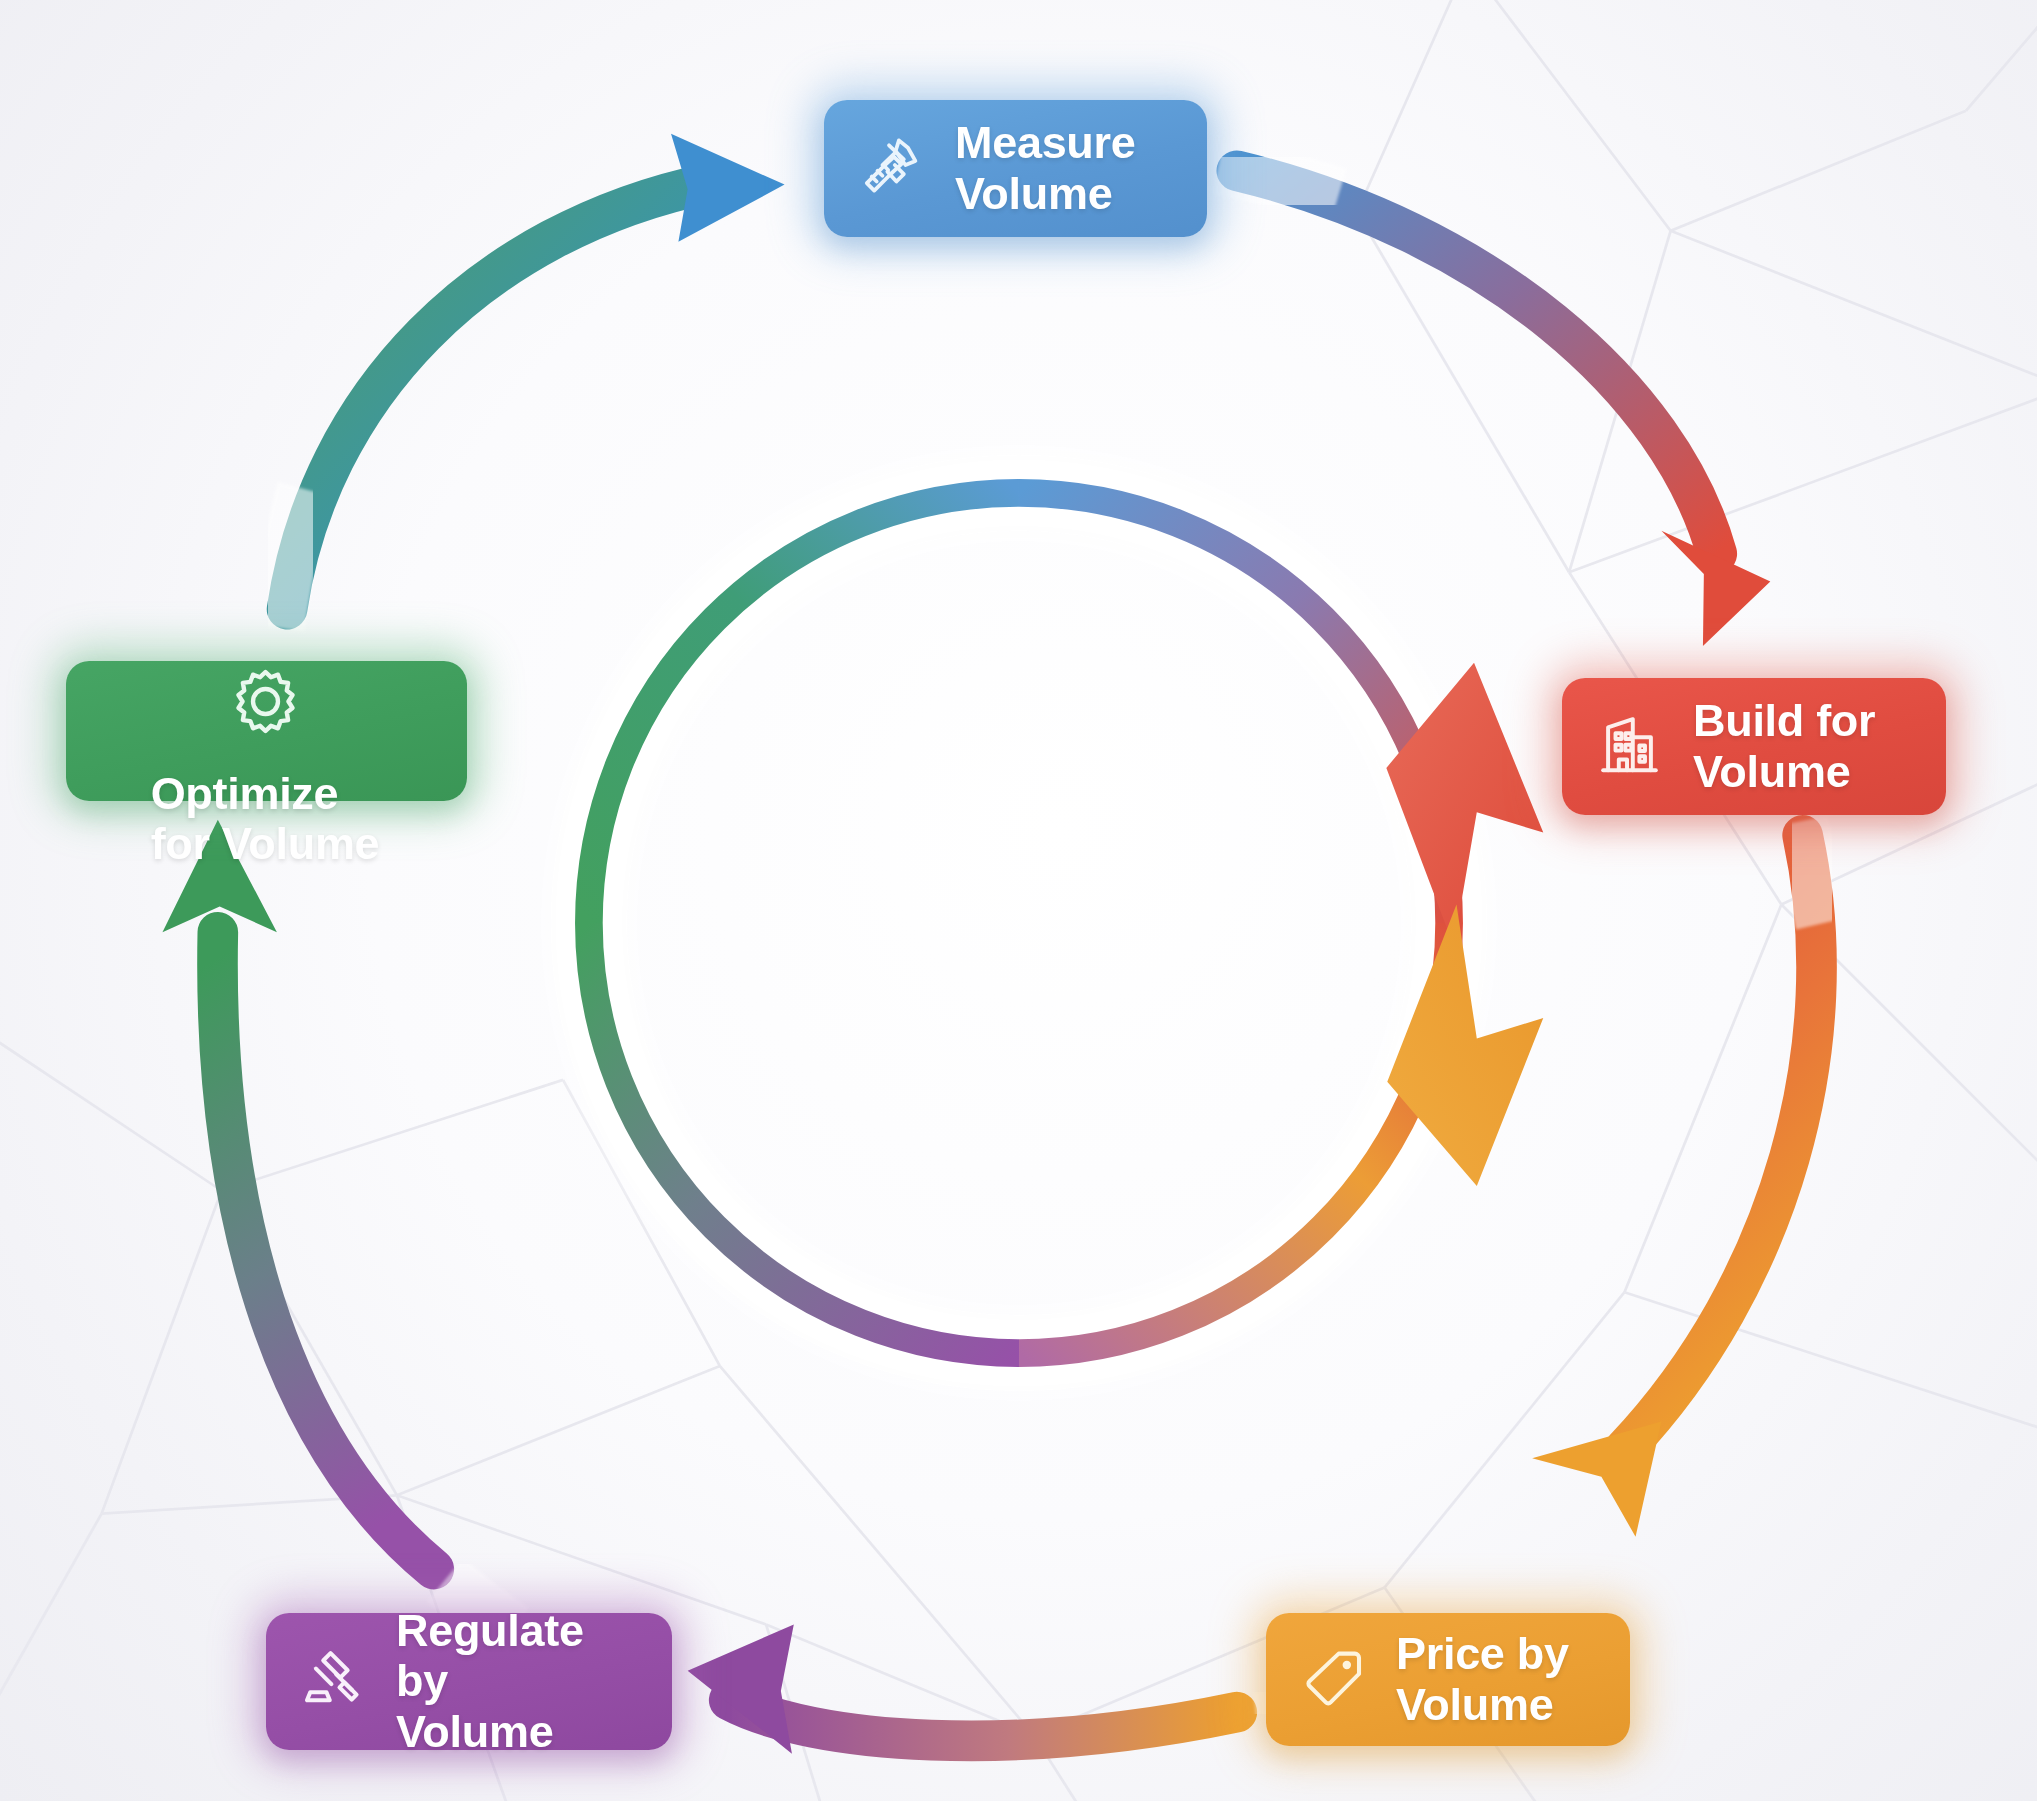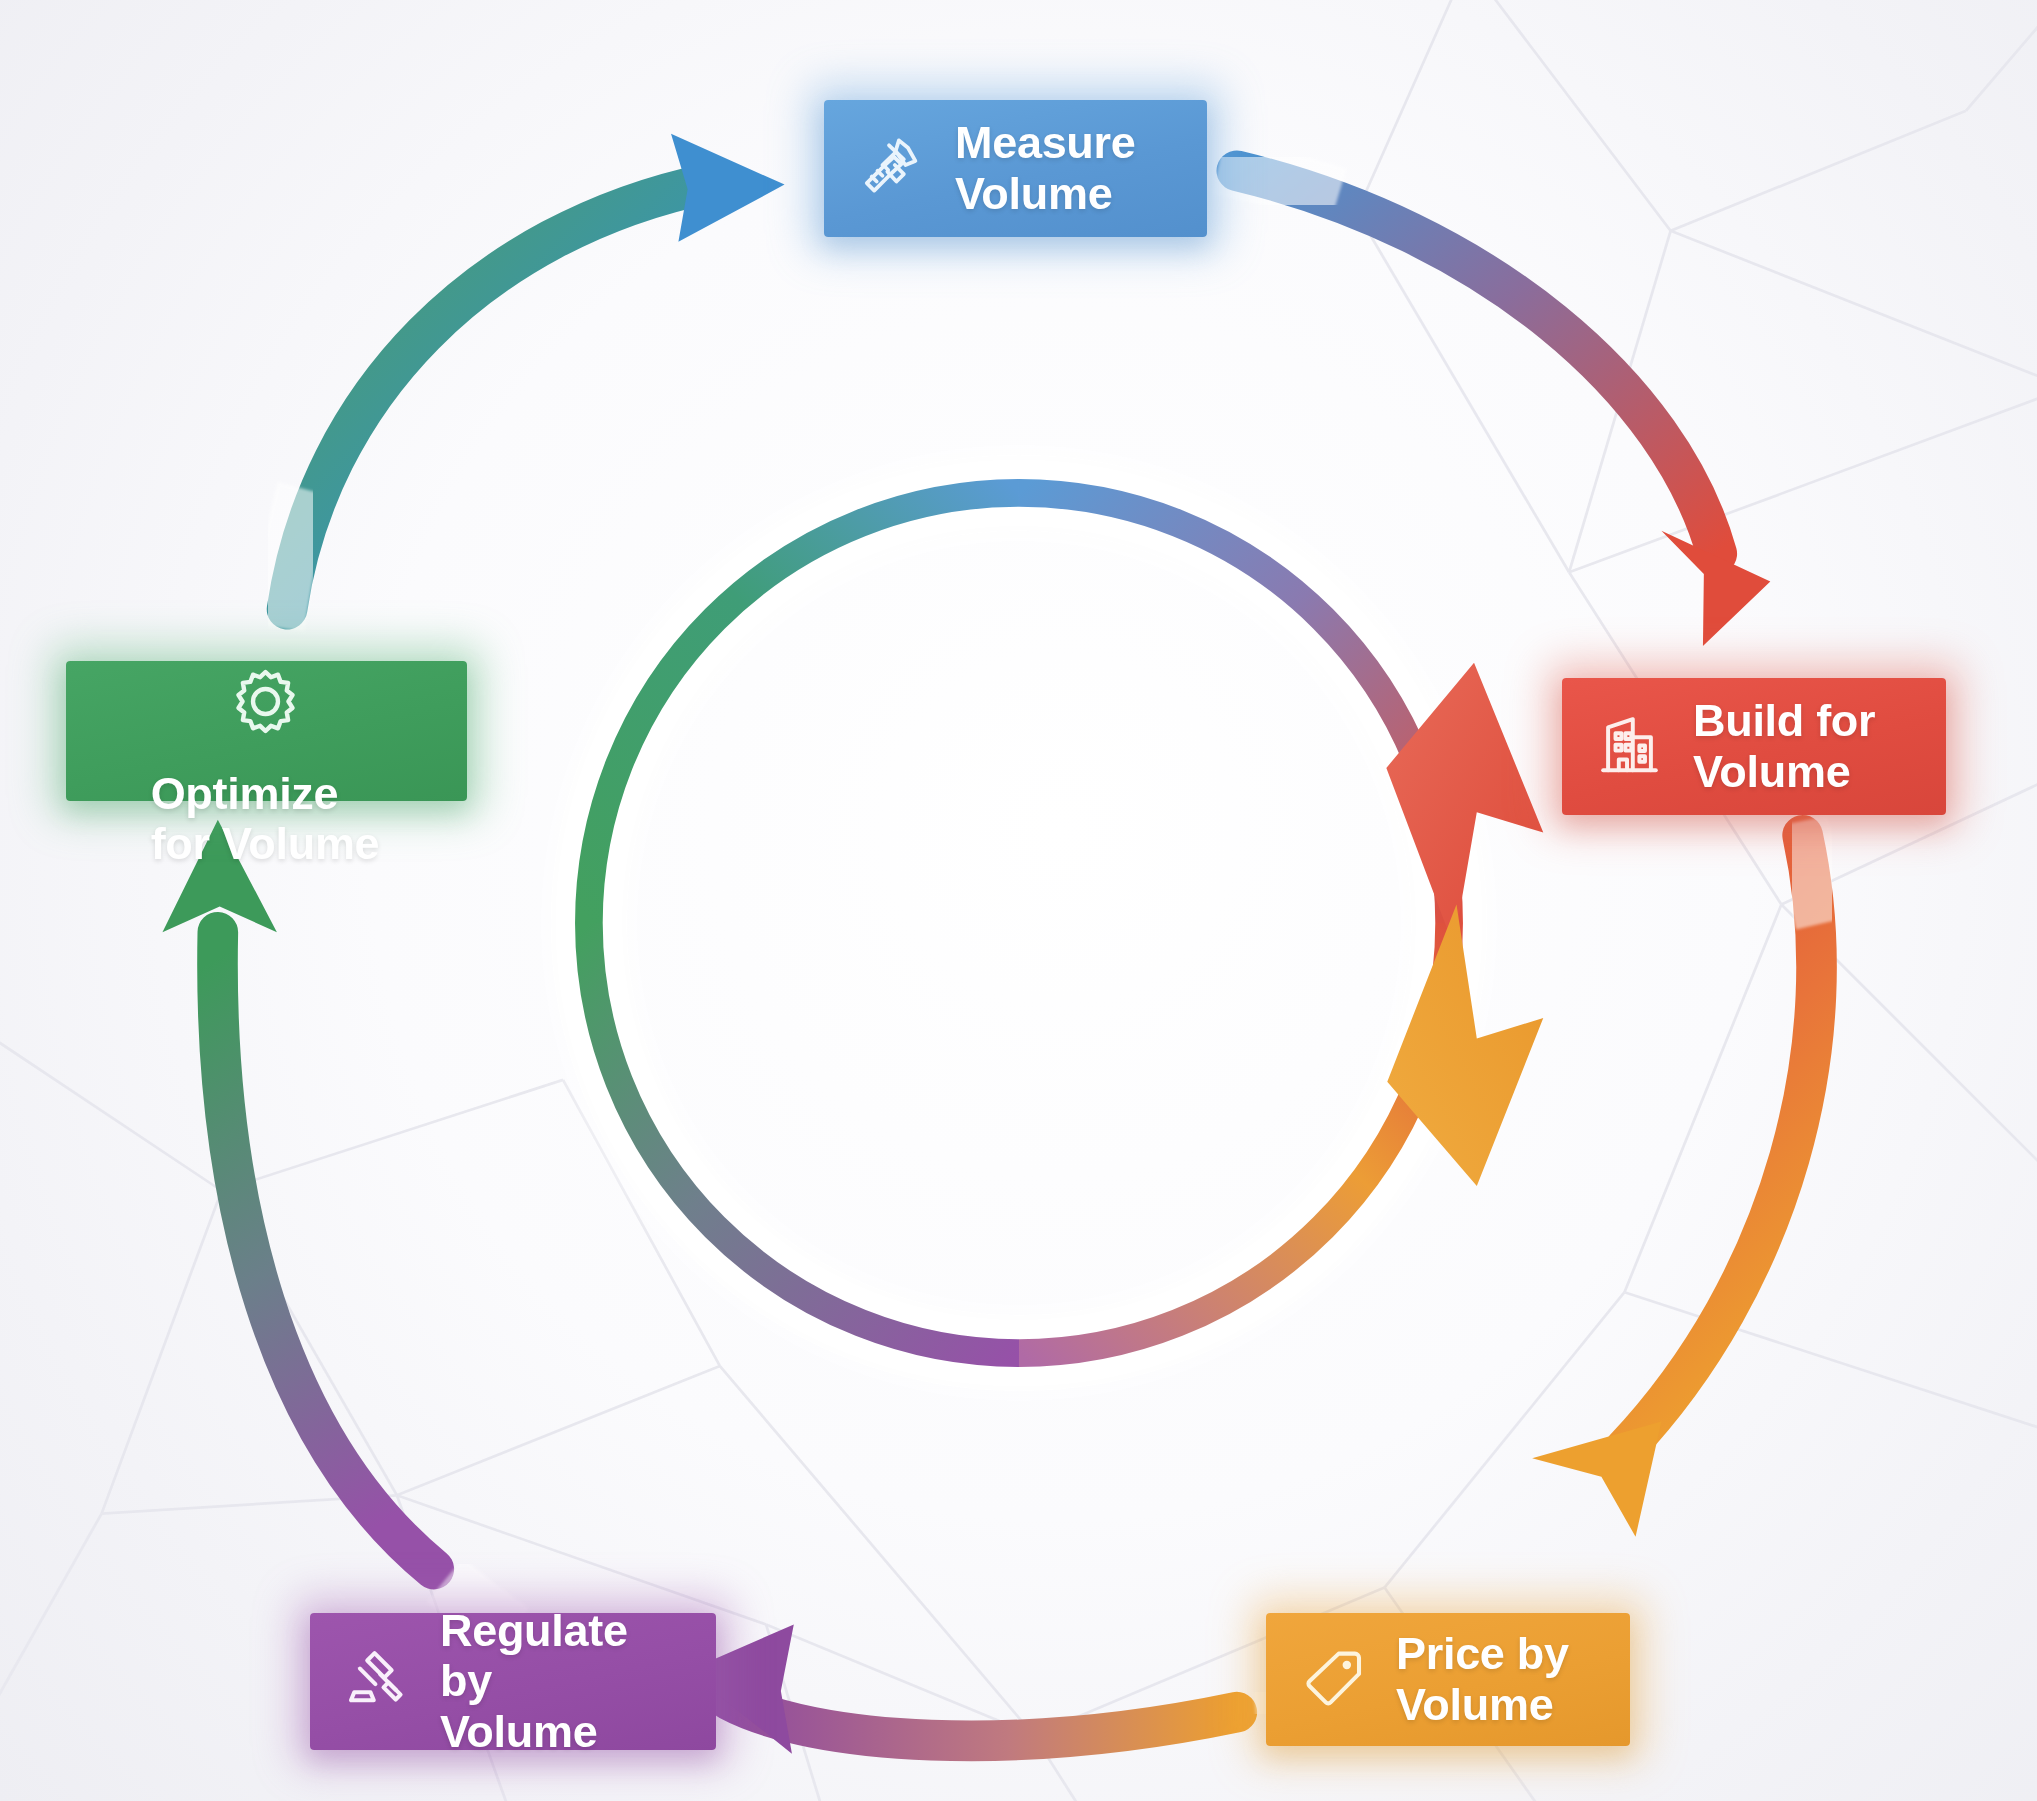--- a/index.html
+++ b/index.html
@@ -15,21 +15,21 @@
       radial-gradient(circle at 52% 46%, #ffffff 0%, #fbfbfd 48%, #f3f3f7 78%, #eeeef3 100%);
   }
   #mesh{position:absolute;inset:0;}
   #diagram{position:absolute;inset:0;}
 
   
   .node{
     position:absolute;
     display:flex;align-items:center;
     box-sizing:border-box;
-    border-radius:4px;
+    border-radius:23px;
     padding:0 31px 0 28px;
     gap:24px;
   }
   .node .ico{flex:0 0 auto;display:block;}
   .node .lbl{
     color:#ffffff;
     font-weight:700;
     font-size:45px;
     line-height:1.12;
     letter-spacing:-0.3px;
@@ -47,21 +47,20 @@
     box-shadow:0 0 42px 14.8px rgba(230,110,95,.40), 0 9.2px 24px rgba(175,65,55,.22);
     margin-top:12px;
   }
   .n-price{
     background:linear-gradient(168deg,#f0a63c 0%,#eb9f33 55%,#e5982c 100%);
     box-shadow:0 0 42px 14.8px rgba(240,175,80,.40), 0 9.2px 24px rgba(185,130,35,.22);
   }
   .n-regulate{
     background:linear-gradient(168deg,#9d55ad 0%,#954ea6 55%,#8e489f 100%);
     box-shadow:0 0 42px 14.8px rgba(170,105,185,.40), 0 9.2px 24px rgba(120,60,135,.22);
-    margin-left:44px;
   }
   .n-optimize{
     background:linear-gradient(168deg,#46a564 0%,#3f9d5c 55%,#3a9656 100%);
     box-shadow:0 0 42px 14.8px rgba(95,185,125,.40), 0 9.2px 24px rgba(50,135,80,.22);
     flex-direction:column;
   }
 </style>
 </head>
 <body>
 

